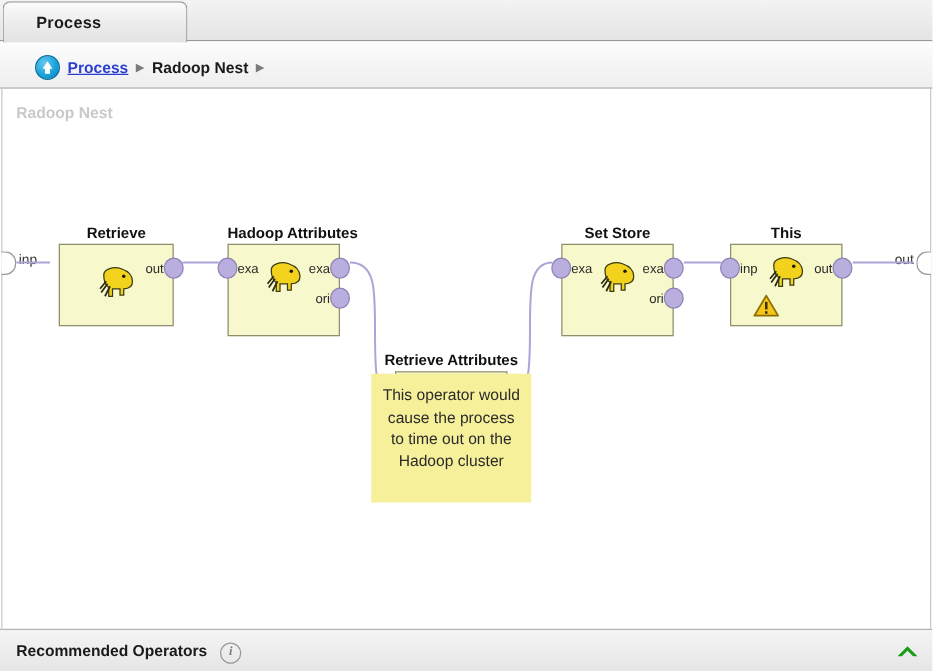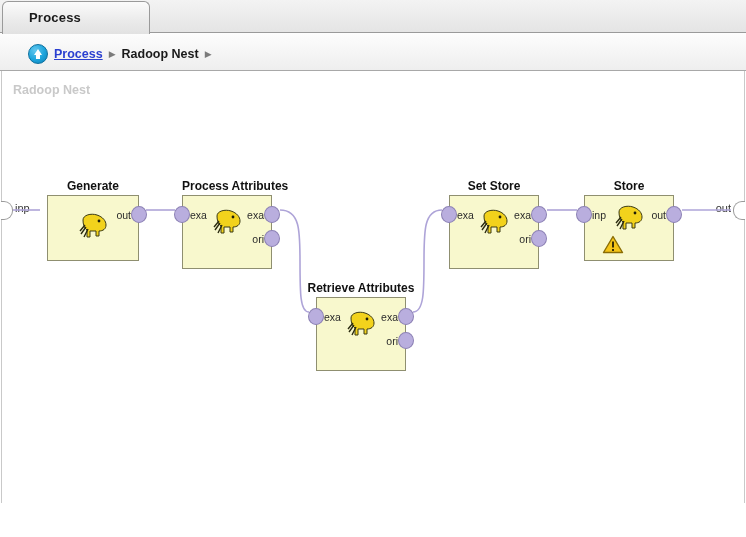--- a/index.html
+++ b/index.html
@@ -202,34 +202,34 @@
 
         <path d="M413 241 C424 241 424 220 424 190 C424 160 424 139 442 139"></path>
 
         <path d="M547 139 L577 139"></path>
 
         <path d="M682 139 L731 139"></path>
       </g>
     </svg>
 
     <div class="op" style="left:47px;top:108px;width:92px;">
-      <div class="op-title">Generate</div>
+      <div class="op-title">Retrieve</div>
       <div class="op-box" style="width:92px;height:66px;">
         <svg class="ele" style="left:29px;top:16px;" viewBox="0 0 34 30">
           <path d="M6 8 C6 3 14 1 20 3 C26 5 29 9 29 13 C29 17 26 19 22 19 L22 24 L19 24 L19 19 L13 19 L13 25 L10 25 L10 18 C7 16 6 12 6 8 Z" fill="#f2d21c" stroke="#3a3a14" stroke-width="1"></path>
           <path d="M8 13 L3 19 M9 15 L4 22 M11 17 L7 25" stroke="#2b2b10" stroke-width="1.4" fill="none"></path>
           <circle cx="22" cy="9" r="1.4" fill="#1d1d08"></circle>
         </svg>
         <div class="port out" style="top:10px;"></div>
         <div class="port-lbl" style="right:7px;top:13px;">out</div>
       </div>
     </div>
 
     <div class="op" style="left:182px;top:108px;width:90px;">
-      <div class="op-title">Process Attributes</div>
+      <div class="op-title">Hadoop Attributes</div>
       <div class="op-box" style="width:90px;height:74px;">
         <svg class="ele" style="left:28px;top:12px;" viewBox="0 0 34 30">
           <path d="M6 8 C6 3 14 1 20 3 C26 5 29 9 29 13 C29 17 26 19 22 19 L22 24 L19 24 L19 19 L13 19 L13 25 L10 25 L10 18 C7 16 6 12 6 8 Z" fill="#f2d21c" stroke="#3a3a14" stroke-width="1"></path>
           <path d="M8 13 L3 19 M9 15 L4 22 M11 17 L7 25" stroke="#2b2b10" stroke-width="1.4" fill="none"></path>
           <circle cx="22" cy="9" r="1.4" fill="#1d1d08"></circle>
         </svg>
         <div class="port in" style="top:10px;"></div>
         <div class="port-lbl" style="left:7px;top:13px;">exa</div>
         <div class="port out" style="top:10px;"></div>
         <div class="port-lbl" style="right:7px;top:13px;">exa</div>
@@ -266,36 +266,44 @@
         <div class="port in" style="top:10px;"></div>
         <div class="port-lbl" style="left:7px;top:13px;">exa</div>
         <div class="port out" style="top:10px;"></div>
         <div class="port-lbl" style="right:7px;top:13px;">exa</div>
         <div class="port out" style="top:34px;"></div>
         <div class="port-lbl" style="right:7px;top:37px;">ori</div>
       </div>
     </div>
 
     <div class="op" style="left:584px;top:108px;width:90px;">
-      <div class="op-title">Store</div>
+      <div class="op-title">This</div>
       <div class="op-box" style="width:90px;height:66px;">
         <svg class="ele" style="left:28px;top:8px;" viewBox="0 0 34 30">
           <path d="M6 8 C6 3 14 1 20 3 C26 5 29 9 29 13 C29 17 26 19 22 19 L22 24 L19 24 L19 19 L13 19 L13 25 L10 25 L10 18 C7 16 6 12 6 8 Z" fill="#f2d21c" stroke="#3a3a14" stroke-width="1"></path>
           <path d="M8 13 L3 19 M9 15 L4 22 M11 17 L7 25" stroke="#2b2b10" stroke-width="1.4" fill="none"></path>
           <circle cx="22" cy="9" r="1.4" fill="#1d1d08"></circle>
         </svg>
         <svg class="warn" style="left:17px;top:39px;" viewBox="0 0 22 19">
           <path d="M11 1.5 L20.5 17.5 L1.5 17.5 Z" fill="#f5c518" stroke="#8a6d05" stroke-width="1.4" stroke-linejoin="round"></path>
           <rect x="10" y="6.5" width="2" height="6" fill="#3a2f05"></rect>
           <rect x="10" y="14" width="2" height="2" fill="#3a2f05"></rect>
         </svg>
         <div class="port in" style="top:10px;"></div>
         <div class="port-lbl" style="left:7px;top:13px;">inp</div>
         <div class="port out" style="top:10px;"></div>
         <div class="port-lbl" style="right:7px;top:13px;">out</div>
       </div>
     </div>
 
+    <div class="note" style="left:297px;top:228px;width:128px;height:103px;">This operator would cause the process to time out on the Hadoop cluster</div>
 
   </div>
 
+  <div class="statusbar">
+    <div class="status-title">Recommended Operators</div>
+    <div class="info-icon">i</div>
+    <svg class="expand-btn" viewBox="0 0 24 18">
+      <path d="M4 13 L12 5 L20 13 L16.5 13 L12 8.6 L7.5 13 Z" fill="#1a9e1a"></path>
+    </svg>
+  </div>
 
 </div>
 
 </body></html>

